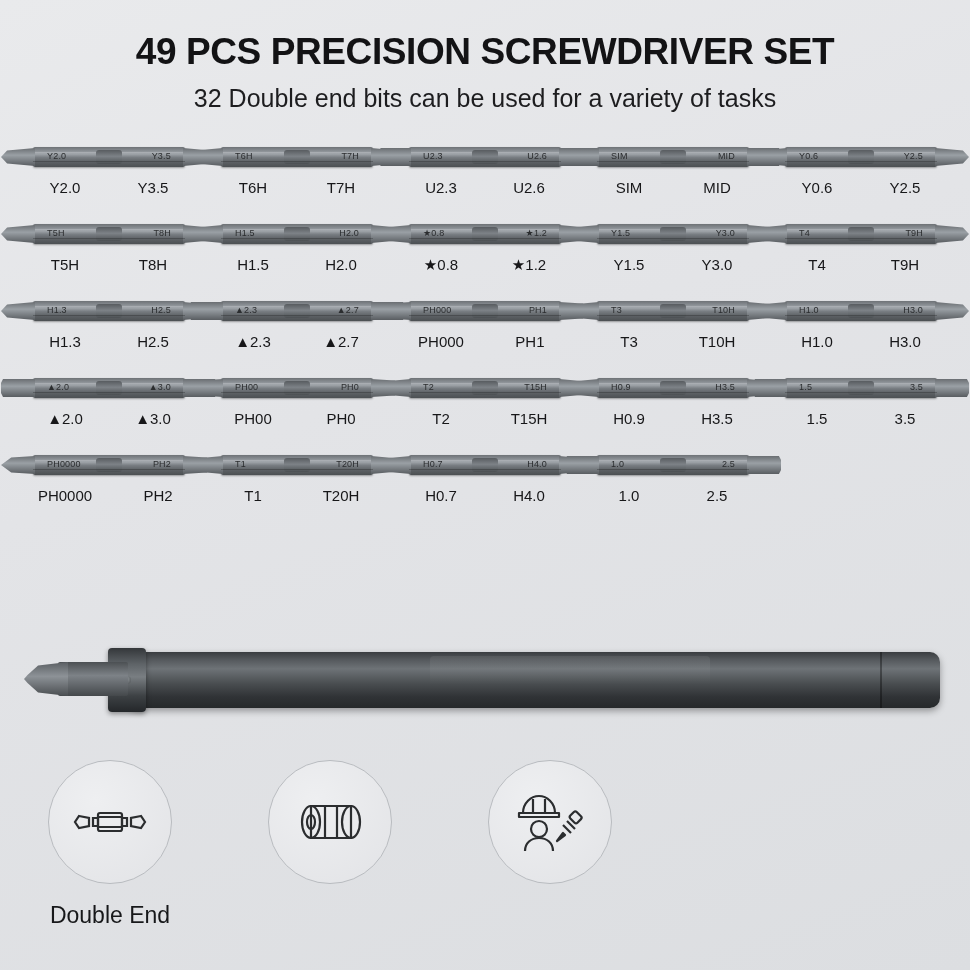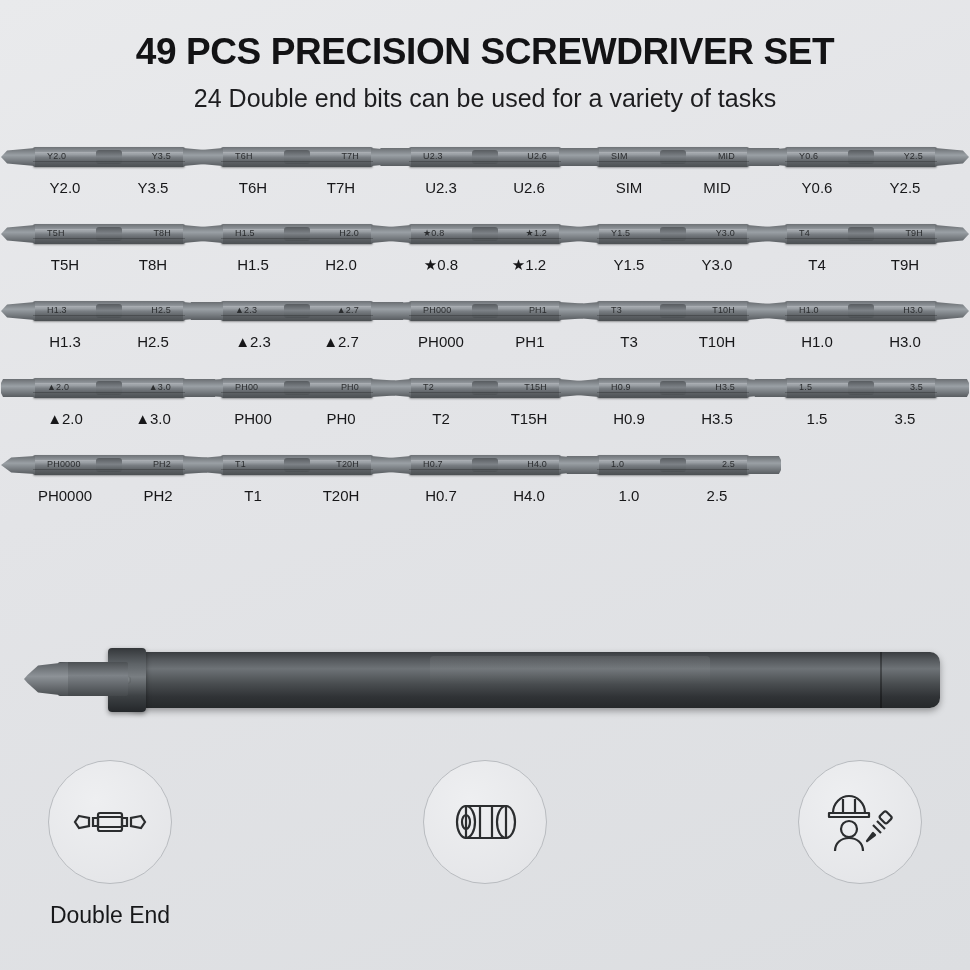--- a/index.html
+++ b/index.html
@@ -198,21 +198,21 @@
     clip-path: polygon(100% 0, 100% 100%, 32% 90%, 8% 62%, 0 50%, 8% 38%, 32% 10%);
   }
 
   
   .features {
     position: absolute;
     top: 760px;
     left: 0;
     width: 970px;
     display: flex;
-    justify-content: space-between;
+    justify-content: flex-start;
     align-items: flex-start;
   }
   .feature {
     width: 220px;
     text-align: center;
   }
   .circle {
     width: 122px;
     height: 122px;
     margin: 0 auto;
@@ -227,21 +227,21 @@
     margin-top: 18px;
     font-size: 23px;
     color: #17181a;
   }
 </style>
 </head>
 <body>
 
 <div class="header">
   <h1 class="title">49 PCS PRECISION SCREWDRIVER SET</h1>
-  <p class="subtitle">24 Double end bits can be used for a variety of tasks</p>
+  <p class="subtitle">32 Double end bits can be used for a variety of tasks</p>
 </div>
 
 <div class="bits-grid" id="bits-grid">
     <div class="bit-cell">
       <div class="bit-img">
         <div class="shank">
           <div class="tip left star"></div>
           <div class="tip right star"></div>
           <div class="waist"></div>
           <div class="engrave l">Y2.0</div>

